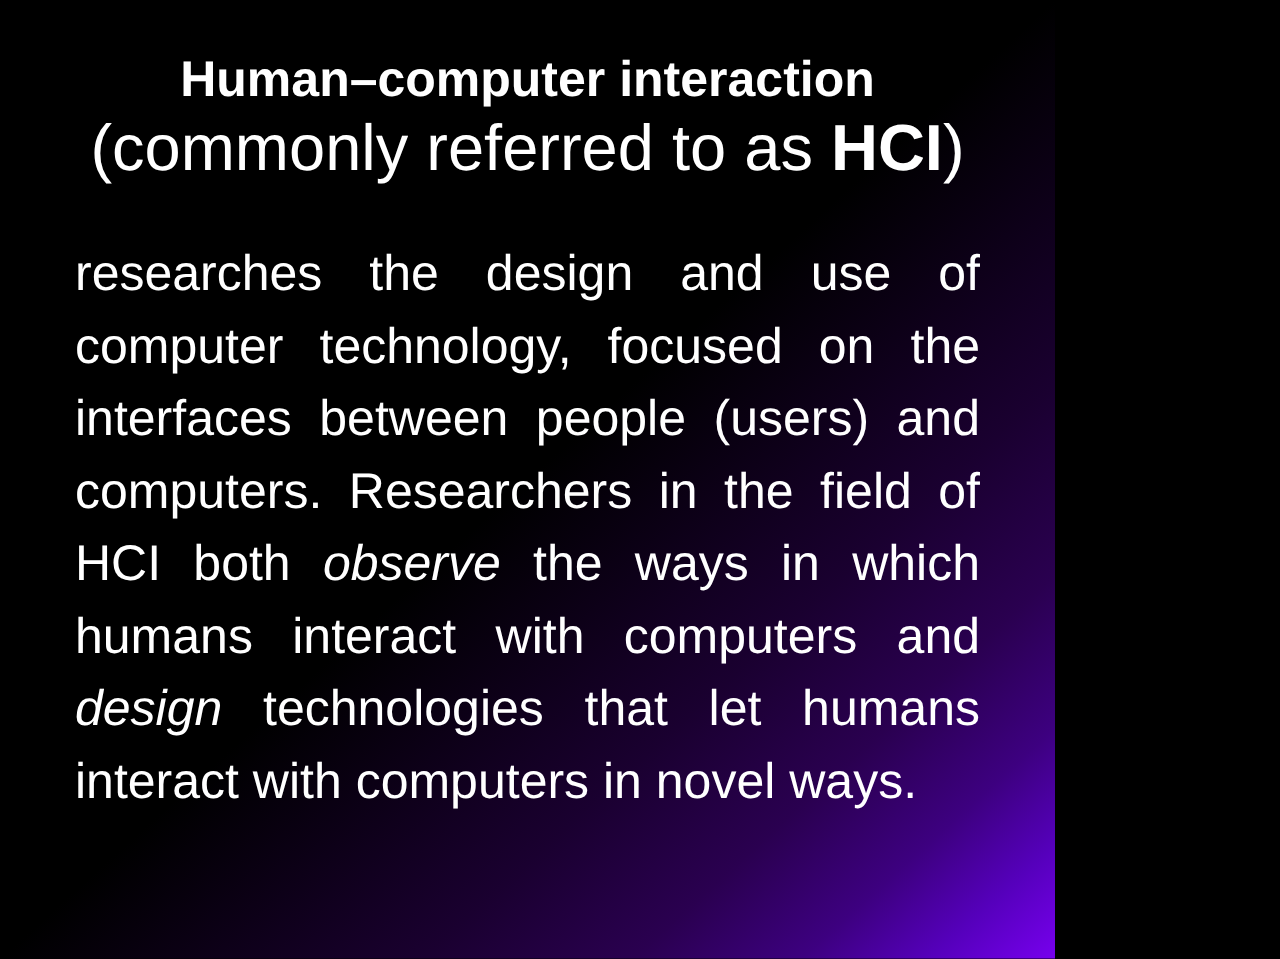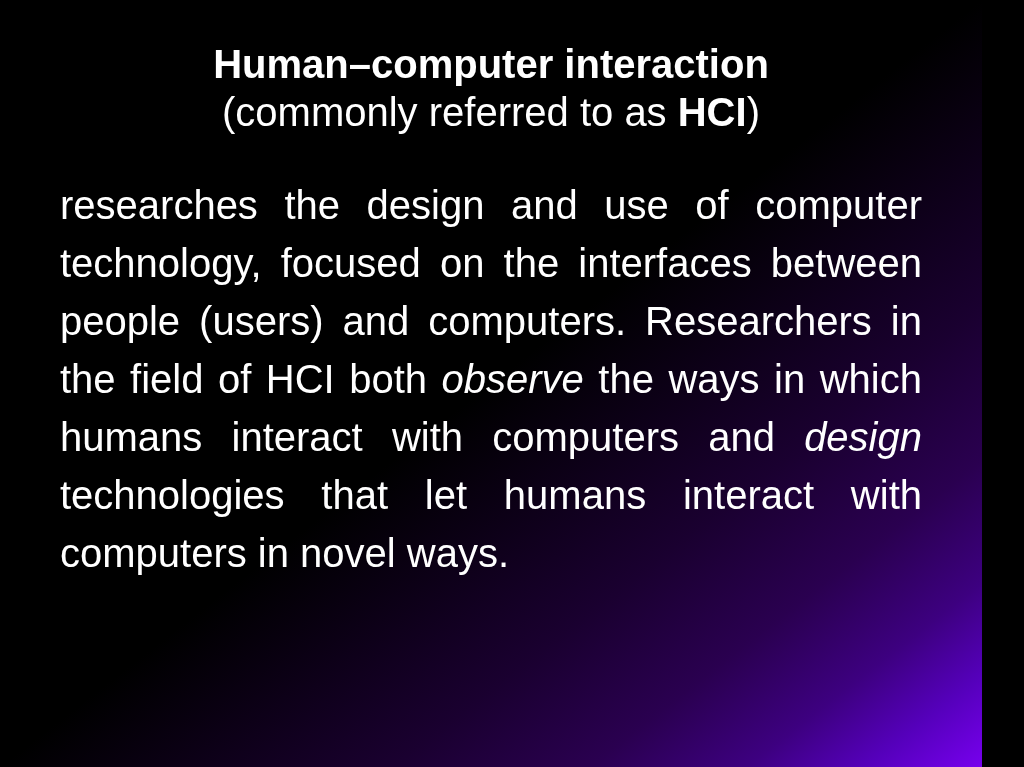--- a/index.html
+++ b/index.html
@@ -10,21 +10,21 @@
 
     body {
       width: 1024px;
       height: 767px;
       overflow: hidden;
       background: #000;
       font-family: 'Arial', sans-serif;
     }
 
     .slide {
-      width: 982px;
+      width: 844px;
       height: 767px;
       position: relative;
       background: linear-gradient(
         to bottom right,
         #000000 0%,
         #000000 50%,
         #1a0030 70%,
         #2a0050 80%,
         #3d0080 88%,
         #5500bb 94%,
@@ -45,21 +45,21 @@
     .title-line1 {
       color: #ffffff;
       font-size: 40px;
       font-weight: 900;
       font-family: 'Arial Black', 'Arial', sans-serif;
       display: block;
     }
 
     .title-line2 {
       color: #ffffff;
-      font-size: 40px;
+      font-size: 52px;
       font-weight: 400;
       font-family: 'Arial', sans-serif;
       display: block;
     }
 
     .title-line2 .bold {
       font-weight: 900;
       font-family: 'Arial Black', 'Arial', sans-serif;
     }
 

